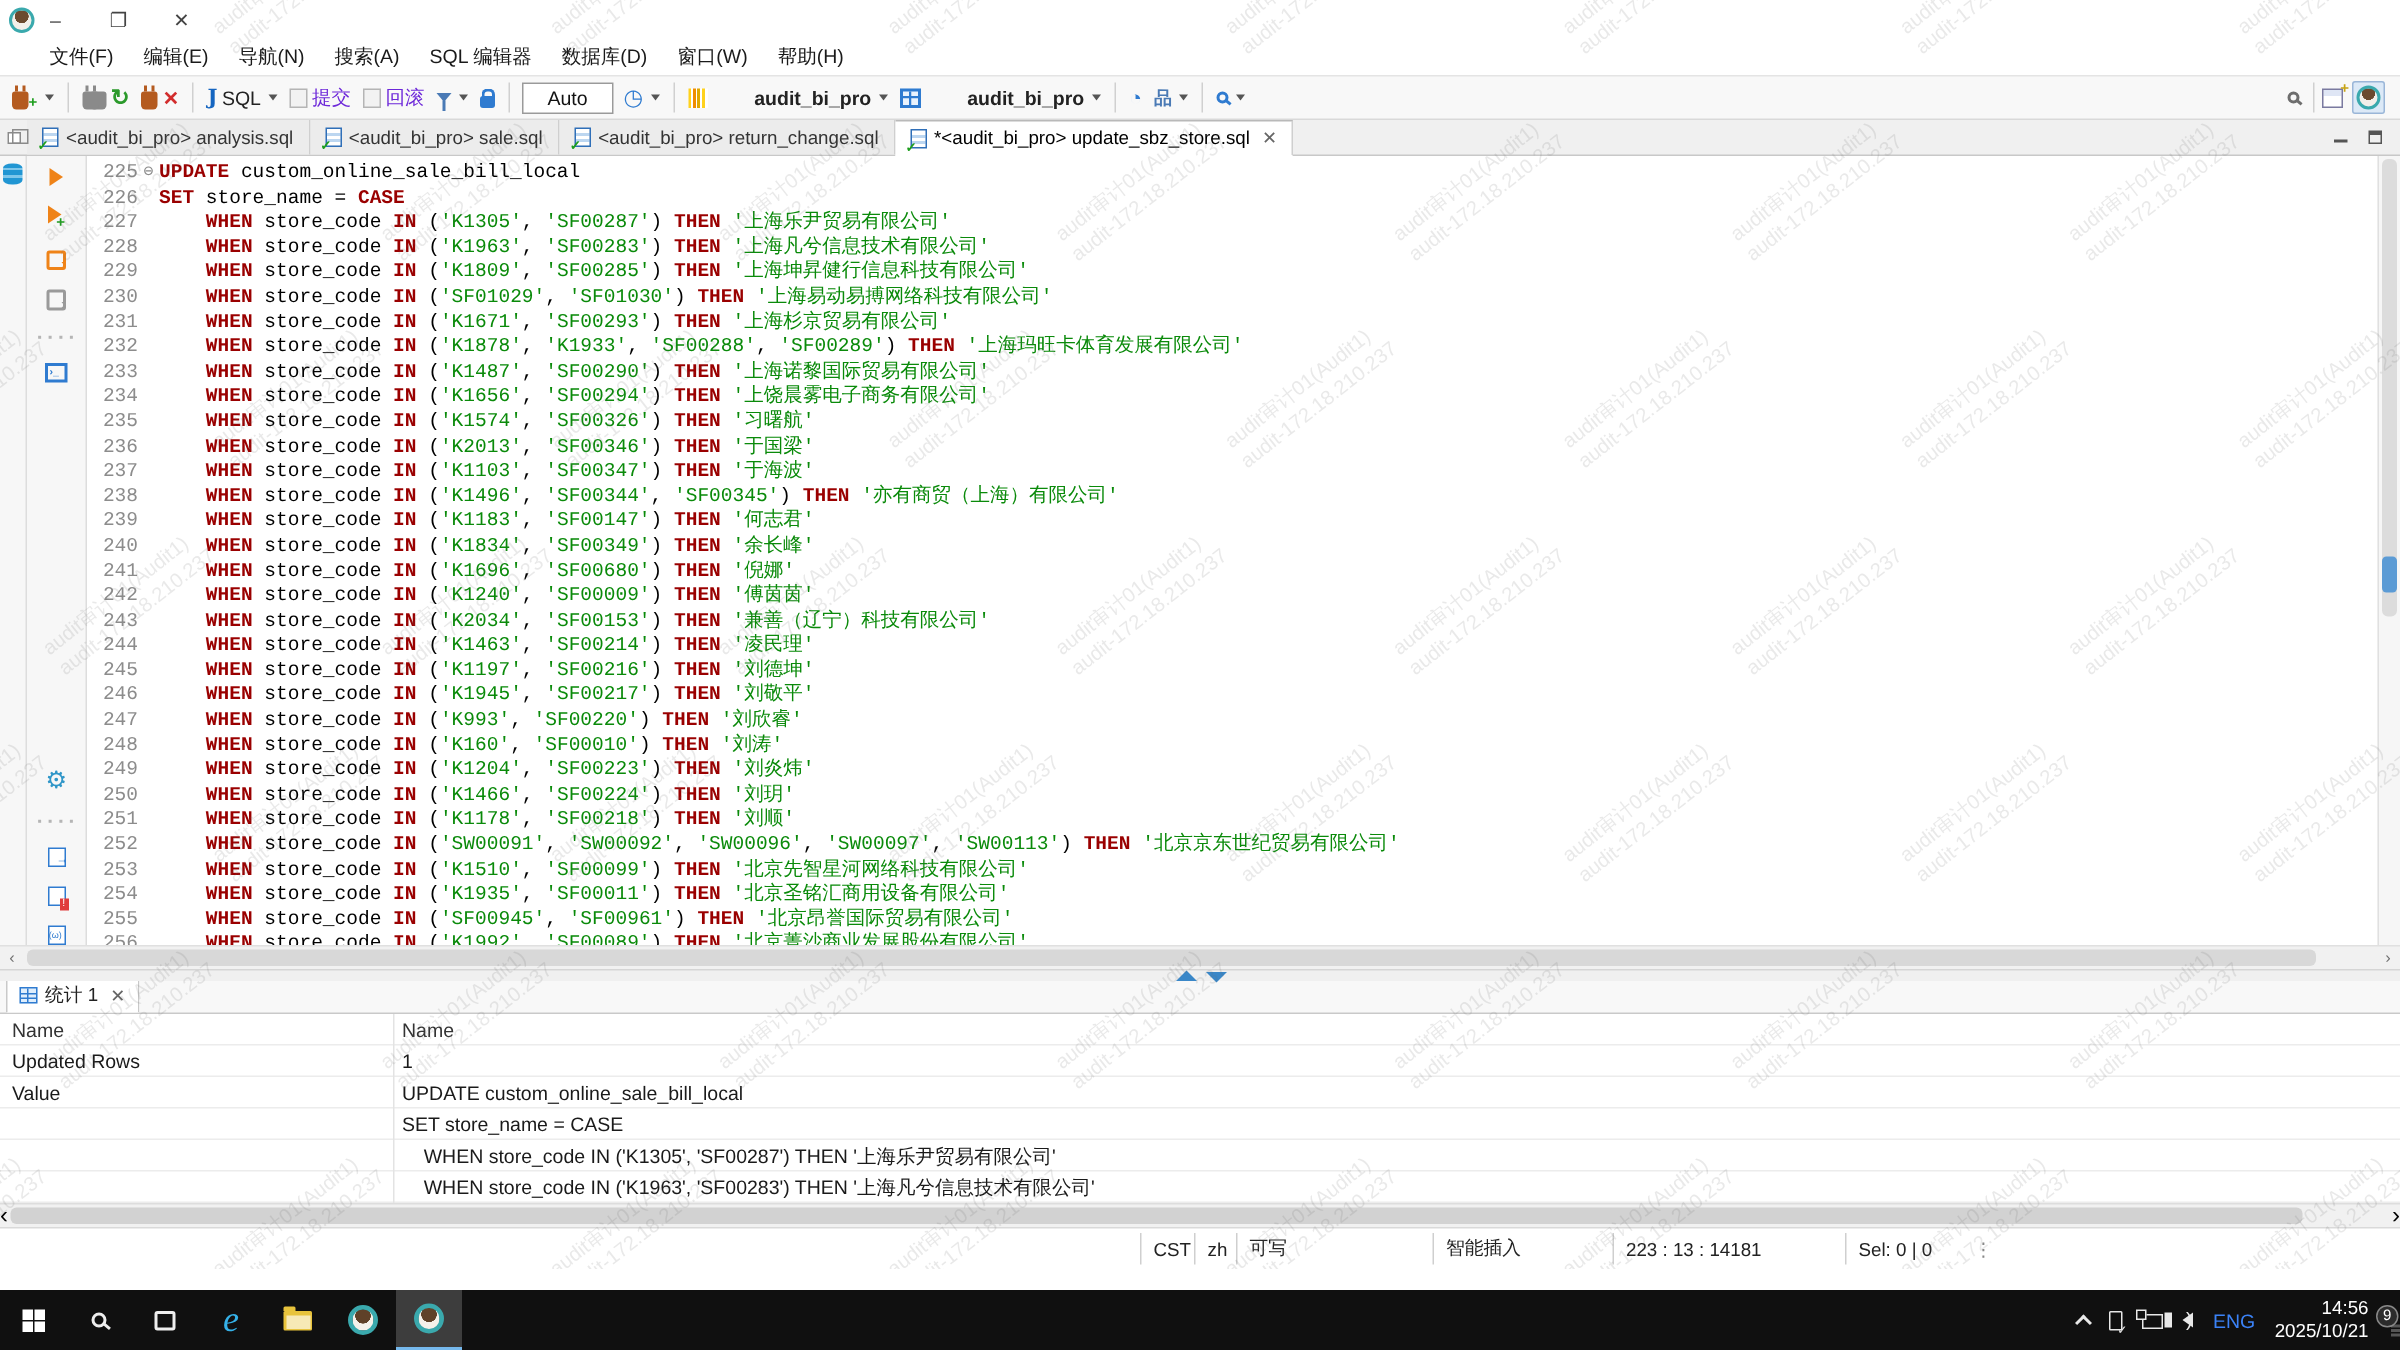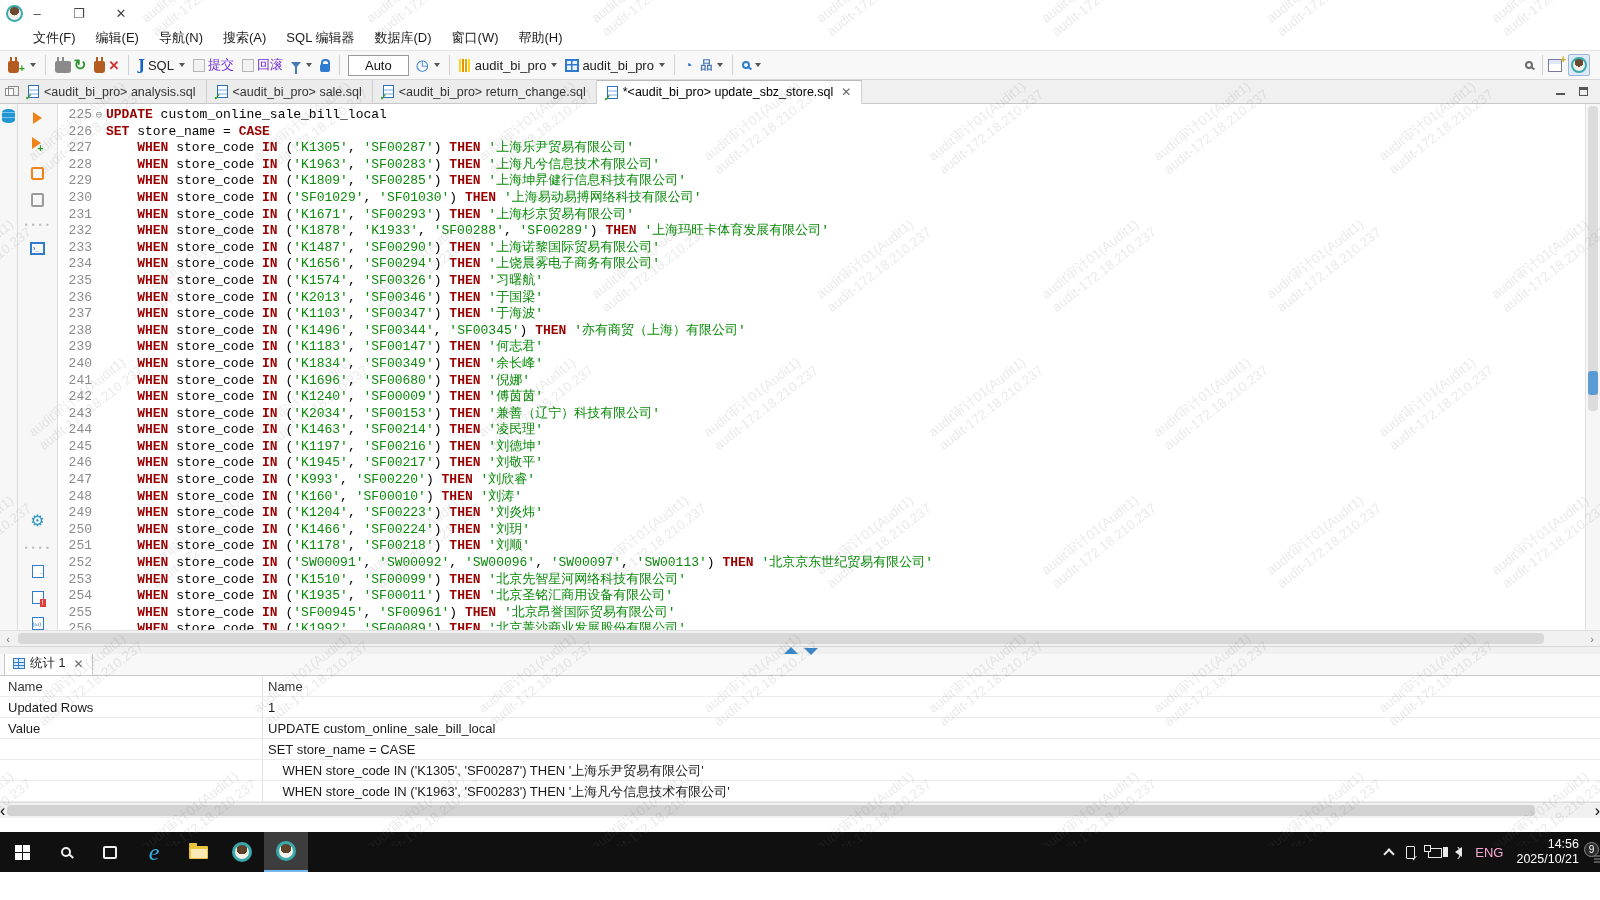--- a/index.html
+++ b/index.html
@@ -44,21 +44,21 @@
   .i-clock { color:#2f7bd0; font-size:15px; }
   .i-bars { width:13px; height:13px; background:repeating-linear-gradient(90deg,#ffd21e 0 2px,#fff 2px 3px,#f08c00 3px 5px,#fff 5px 6px,#e0a800 6px 8px,#fff 8px 9px,#ffd21e 9px 11px,#fff 11px 13px); }
   .i-table { width:14px; height:13px; border:2px solid #2f7bd0; background:
       linear-gradient(#2f7bd0 0 0) 0 3px/100% 1.5px no-repeat,
       linear-gradient(#2f7bd0 0 0) 4px 0/1.5px 100% no-repeat, #eaf3fd; }
   .i-gauge { color:#2f7bd0; font-size:14px; }
   .i-org { color:#4a7ab5; font-size:12px; font-weight:bold; }
   .i-mag { width:8px; height:8px; border:2px solid #2f7bd0; border-radius:50%; position:relative; }
   .i-mag::after { content:""; position:absolute; width:5px; height:2px; background:#2f7bd0; right:-4px; bottom:-2px; transform:rotate(40deg); }
   .i-mag.gray { border-color:#6e6e6e; } .i-mag.gray::after { background:#6e6e6e; }
-  .bold { font-weight:normal; }
+  .bold { font-weight:bold;margin-left:28px; }
   .tb-spacer { flex:1; }
   .persp { display:flex; align-items:center; gap:6px; margin-right:6px; }
   .i-persp { width:14px; height:13px; border:1px solid #7a7aa0; background:linear-gradient(#dfe6f5 0 4px,#fff 4px); position:relative; }
   .i-persp::after { content:"+"; position:absolute; top:-6px; right:-5px; color:#c8a415; font-size:10px; font-weight:bold; }
   .persp-active { border:1px solid #9ab6d8; background:#dce9f7; padding:2px; border-radius:2px; }
   .i-beaver { display:block; width:16px; height:16px; border-radius:50%; border:2px solid #3aa9ad;
     background:radial-gradient(circle at 50% 28%, #6b4a2f 0 40%, #f3efe9 42%); }
 
   
   .tabrow { height:24px; background:#f0f0f0; border-bottom:1px solid #c8c8c8; display:flex; align-items:stretch; }
@@ -155,21 +155,21 @@
   .i-beaver-tb { width:20px; height:20px; border-radius:50%; border:3px solid #3aa9ad; background:radial-gradient(circle at 50% 30%, #5f4128 0 42%, #f5f1ea 44%); }
   .tray { margin-left:auto; display:flex; align-items:center; gap:13px; padding-right:8px; }
   .i-chev { width:8px; height:8px; border-left:2px solid #e8e8e8; border-top:2px solid #e8e8e8; transform:rotate(45deg); margin-top:4px; }
   .i-usb { width:9px; height:13px; border:1.5px solid #e8e8e8; border-radius:1px; position:relative; }
   .i-usb::after { content:"✓"; position:absolute; right:-4px; bottom:-5px; font-size:8px; color:#e8e8e8; }
   .i-net { width:14px; height:10px; border:1.5px solid #e8e8e8; position:relative; margin-top:2px; }
   .i-net::before { content:""; position:absolute; left:-5px; top:-4px; width:5px; height:5px; border:1.5px solid #e8e8e8; background:#101010; }
   .i-spk { width:0; height:0; border-top:5px solid transparent; border-bottom:5px solid transparent; border-right:7px solid #e8e8e8; position:relative; }
   .i-spk::before { content:""; position:absolute; left:-12px; top:-5px; width:5px; height:10px; background:#e8e8e8; }
   .i-spk::after { content:")"; position:absolute; left:2px; top:-8px; color:#e8e8e8; font-size:13px; }
-  .tray .lang { font-size:13px; color:#f9a8d4; }
+  .tray .lang { font-size:13px; color:#3b82f6; }
   .clockbox { text-align:right; font-size:12.5px; line-height:15px; color:#fff; }
   .i-notif { width:17px; height:15px; background:#f2f2f2; border-radius:2px; position:relative; }
   .i-notif::before { content:""; position:absolute; left:2px; top:3px; width:9px; height:1.5px; background:#555; box-shadow:0 3px 0 #555, 0 6px 0 #555; }
   .notif-badge { position:absolute; right:-7px; bottom:-5px; width:15px; height:15px; border-radius:50%; background:#2b2b2b; border:1px solid #888; color:#fff; font-size:10px; display:flex; align-items:center; justify-content:center; }
 
   
   #watermarks { position:absolute; left:0; top:0; width:1600px; height:846px; pointer-events:none; z-index:40; overflow:hidden; }
   .wm-tile { position:absolute; transform:rotate(-38deg); color:rgba(110,110,110,0.15); font-size:13.5px; line-height:17px; white-space:nowrap; }
 </style>
 </head>
@@ -407,20 +407,29 @@
       </div>
   </div>
   <div class="stats-hscroll">
     <span class="arr">‹</span>
     <span class="track" style="position:relative;flex:1;height:100%">
         <span class="thumb"></span>
       </span>
     <span class="arr">›</span>
   </div>
 
+  <div class="statusbar">
+    <span class="sb-cell" style="left:760px;width:36px">CST</span>
+    <span class="sb-cell" style="left:796px;width:28px">zh</span>
+    <span class="sb-cell" style="left:824px;width:131px">可写</span>
+    <span class="sb-cell" style="left:955px;width:120px">智能插入</span>
+    <span class="sb-cell" style="left:1075px;width:155px">223 : 13 : 14181</span>
+    <span class="sb-cell" style="left:1230px;width:78px">Sel: 0 | 0</span>
+    <span class="sb-cell" style="left:1308px;width:20px;border-left:none;color:#888">⋮</span>
+  </div>
   <div class="white-gap"></div>
 
   <div class="taskbar">
     <span class="tk-btn">
         <span class="i-start"></span>
       </span>
     <span class="tk-btn">
         <span class="i-tsearch"></span>
       </span>
     <span class="tk-btn">

